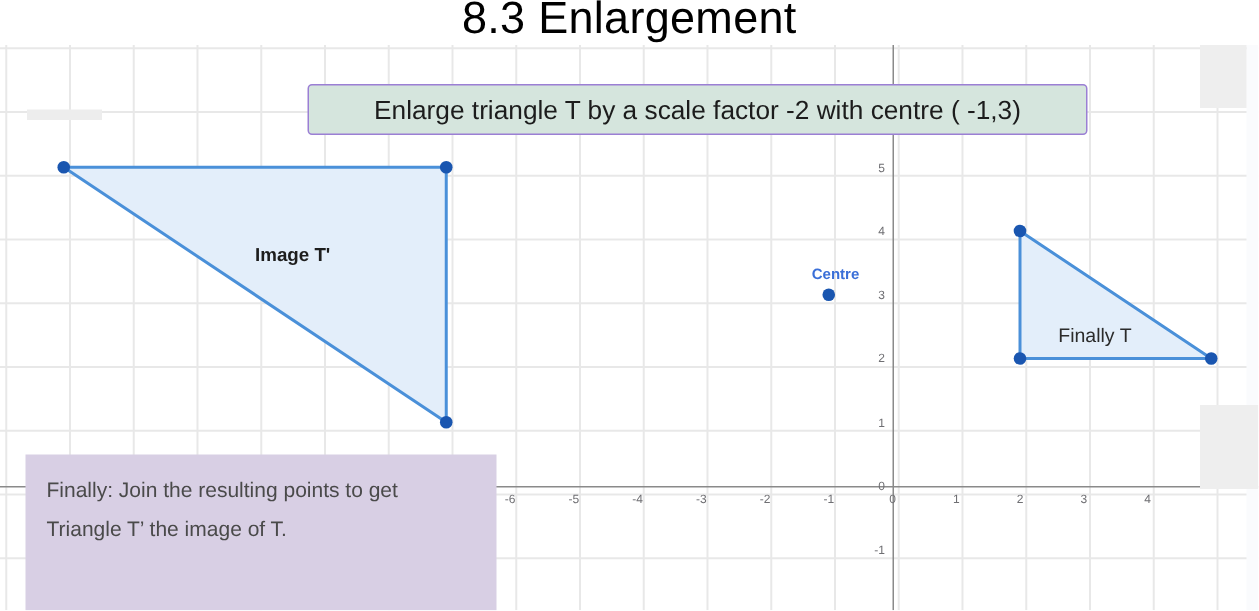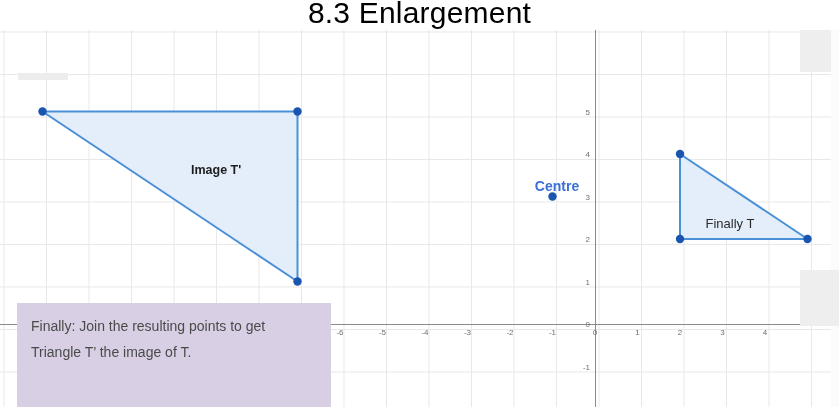--- a/index.html
+++ b/index.html
@@ -93,21 +93,21 @@
     color: #1d1d1d;
     white-space: nowrap;
   }
   #label-object-t {
     font-weight: normal;
     font-size: 13px;
     color: #2b2b2b;
   }
   #label-centre {
     position: absolute;
-    font-size: 14px;
+    font-size: 10px;
     font-weight: bold;
     color: #3a6fd8;
     white-space: nowrap;
     padding-left: 9px;
   }
 
   
   #example-badge {
     position: absolute;
     left: 2px;
@@ -224,29 +224,32 @@
         <circle cx="807.5" cy="209" r="4.2" fill="#1a56b0"></circle>
         <polygon points="42.5,81.5 297.5,81.5 297.5,251.5" fill="#e3eefa" stroke="#4a90d9" stroke-width="2" stroke-linejoin="round"></polygon>
         <circle cx="42.5" cy="81.5" r="4.2" fill="#1a56b0"></circle>
         <circle cx="297.5" cy="81.5" r="4.2" fill="#1a56b0"></circle>
         <circle cx="297.5" cy="251.5" r="4.2" fill="#1a56b0"></circle>
         <circle cx="552.5" cy="166.5" r="4.2" fill="#1a56b0"></circle>
       </svg>
 
     <div id="shape-labels">
         <div class="shape-label" id="label-object-t" style="left: 705.5px; top: 185.625px;">Finally T</div>
-        <div class="shape-label" id="label-image-t" style="left: 191px; top: 133.35px;">Image T'</div>
+        <div class="shape-label" id="label-image-t" style="left: 170px; top: 133.35px;">Image T'</div>
         <div id="label-centre" style="left: 552.5px; top: 147.5px; transform: translateX(-50%);">Centre</div>
       </div>
   </div>
 
   <div class="gray-chip" id="gray-chip-top"></div>
   <div class="gray-chip" id="gray-chip-bottom"></div>
   <div id="right-edge-strip"></div>
 
   <div id="example-shadow"></div>
 
+  <div id="instruction-box">
+    <span>Enlarge triangle T by a scale factor -2 with centre ( -1,3)</span>
+  </div>
 
   <div id="note-box">
     <span>Finally: Join the resulting points to get Triangle T’ the image of T.</span>
   </div>
 
 </div>
 
 </body></html>

